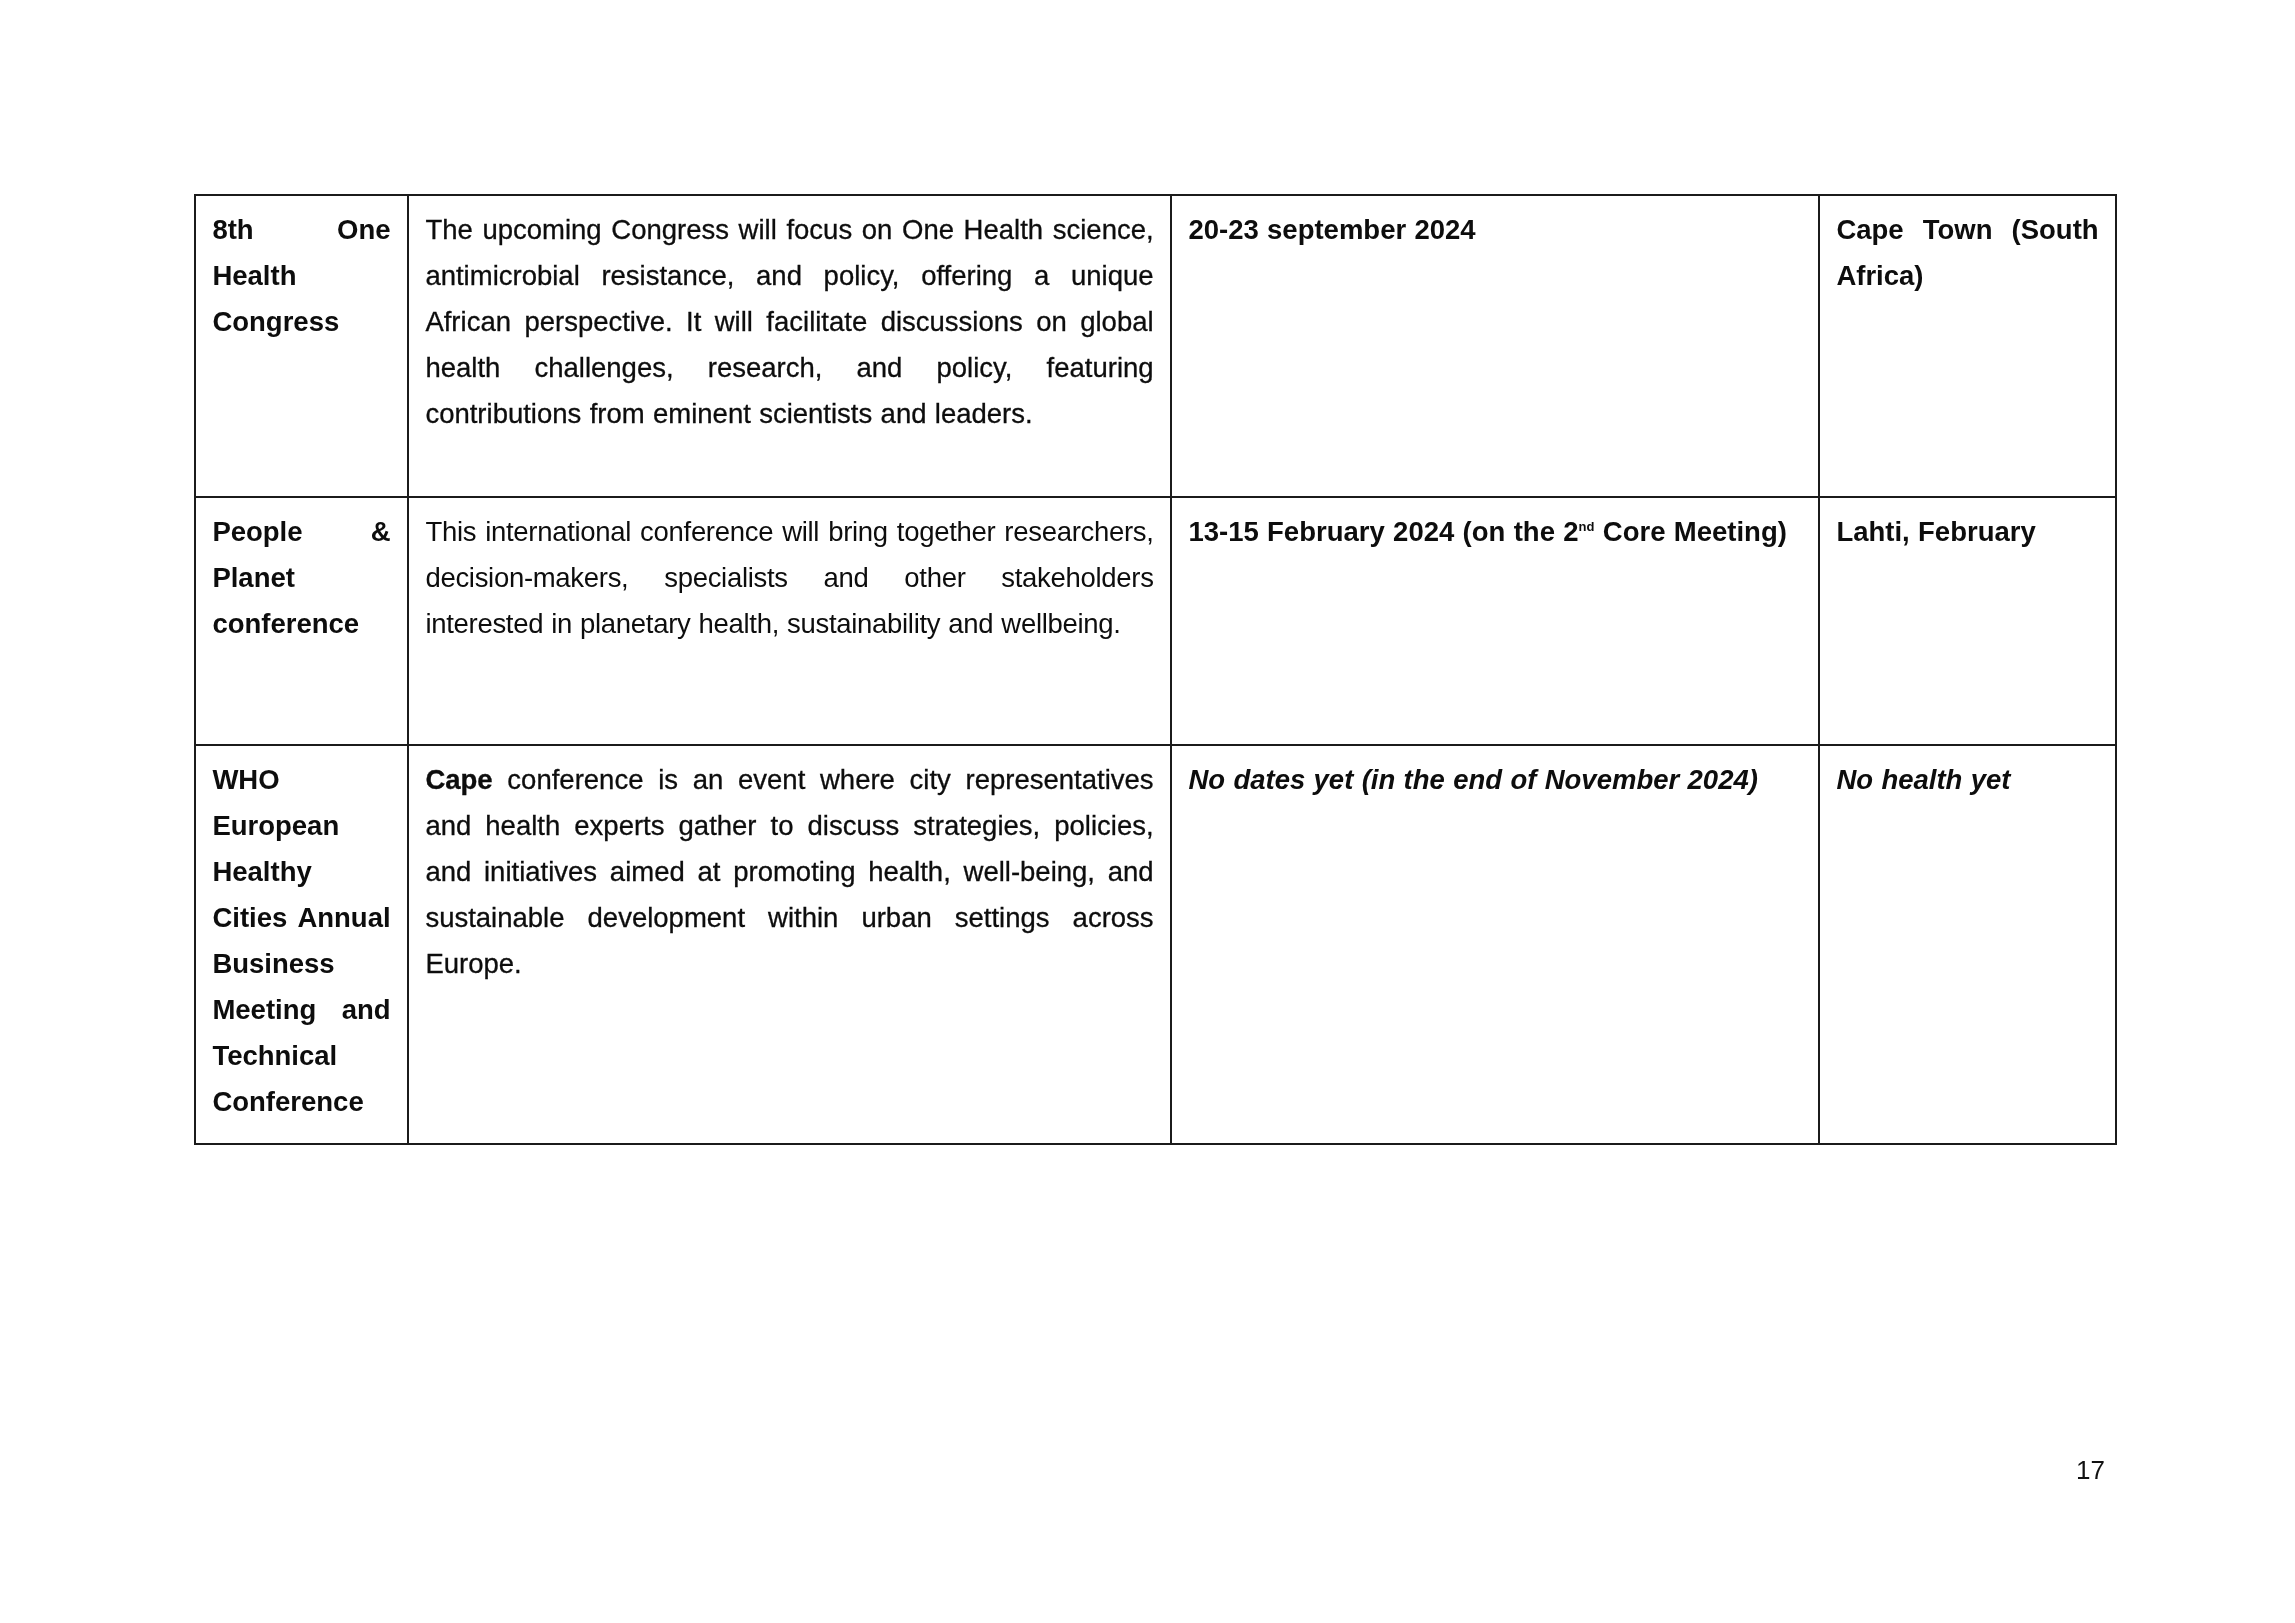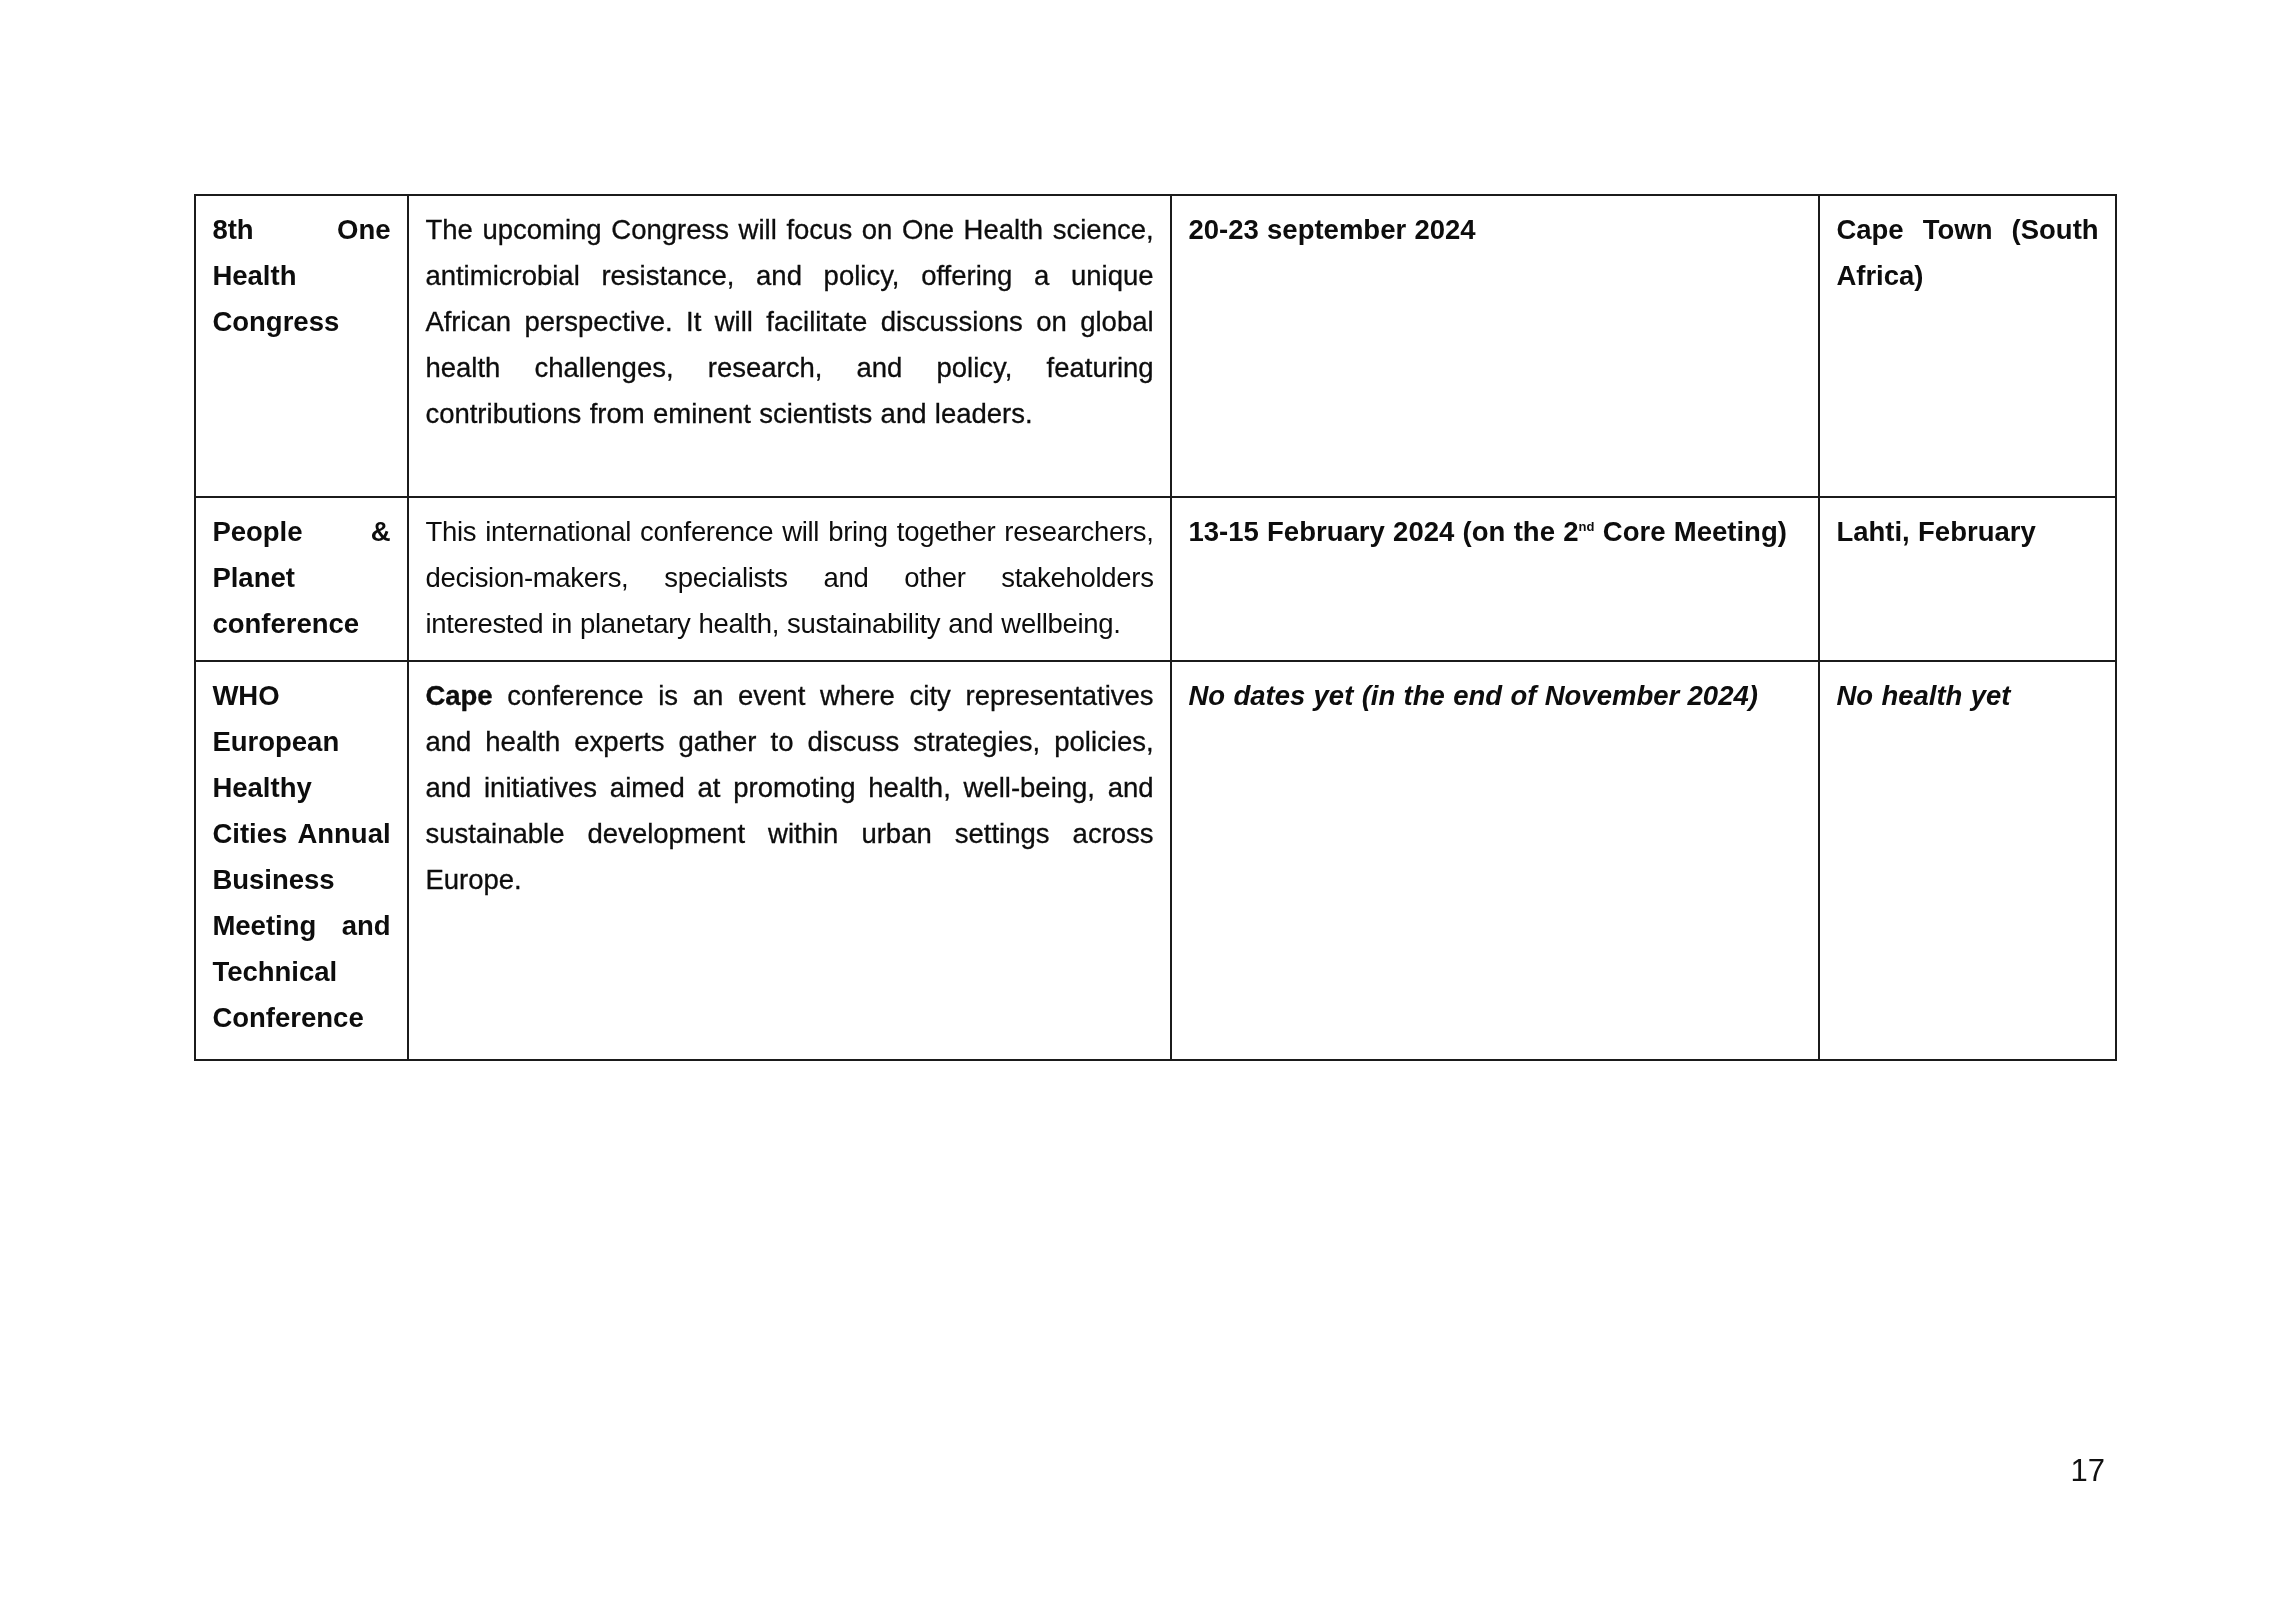--- a/index.html
+++ b/index.html
@@ -21,21 +21,21 @@
     top: 194px;
     width: 1922px;
     border-collapse: collapse;
     table-layout: fixed;
   }
   col.c1 { width: 213px; }
   col.c2 { width: 763px; }
   col.c3 { width: 648px; }
   col.c4 { width: 297px; }
   tr.r1 { height: 302px; margin-left: 28px; }
-  tr.r2 { height: 164px; margin-top: 28px; }
+  tr.r2 { height: 248px; margin-top: 28px; }
   tr.r3 { height: 399px; border-radius: 8px; }
   td.cell {
     border: 2px solid #1b1b1b;
     vertical-align: top;
     padding: 10.5px 16.4px 10.5px 16.4px;
     font-size: 27.5px;
     line-height: 46px;
     text-align: justify;
     color: #0d0d0d;
     word-spacing: 0.7px;
@@ -66,21 +66,21 @@
   sup.ordinal {
     font-size: 13px;
     line-height: 0;
     vertical-align: super;
     font-weight: 700;
   }
   .page-number {
     position: absolute;
     top: 1454px;
     right: 190px;
-    font-size: 31px;
+    font-size: 26px;
     line-height: 33px;
     color: #111111;
     font-weight: 400;
   }
 </style>
 </head>
 <body>
 
 <div class="page">
 

